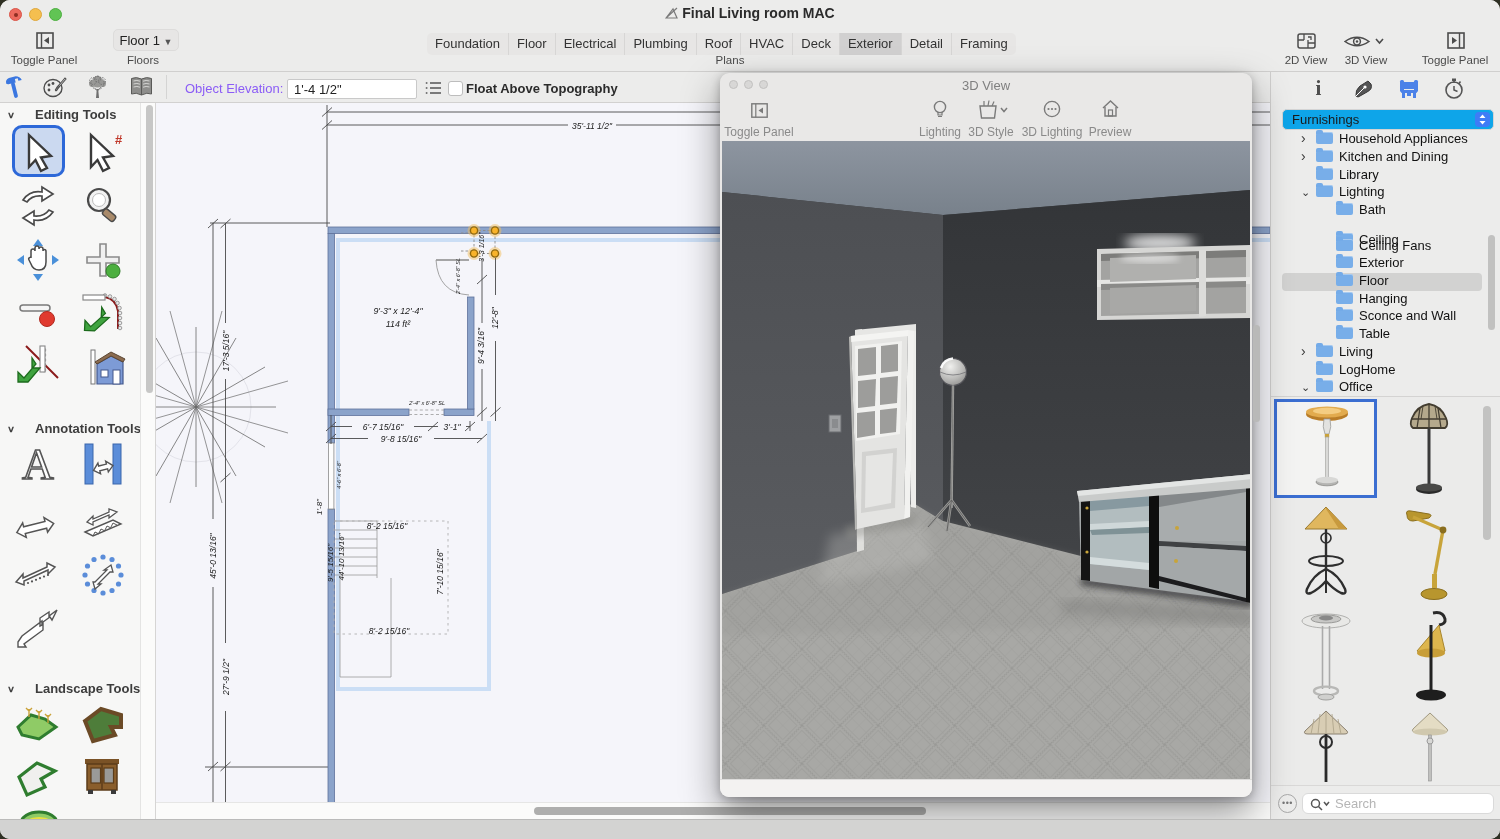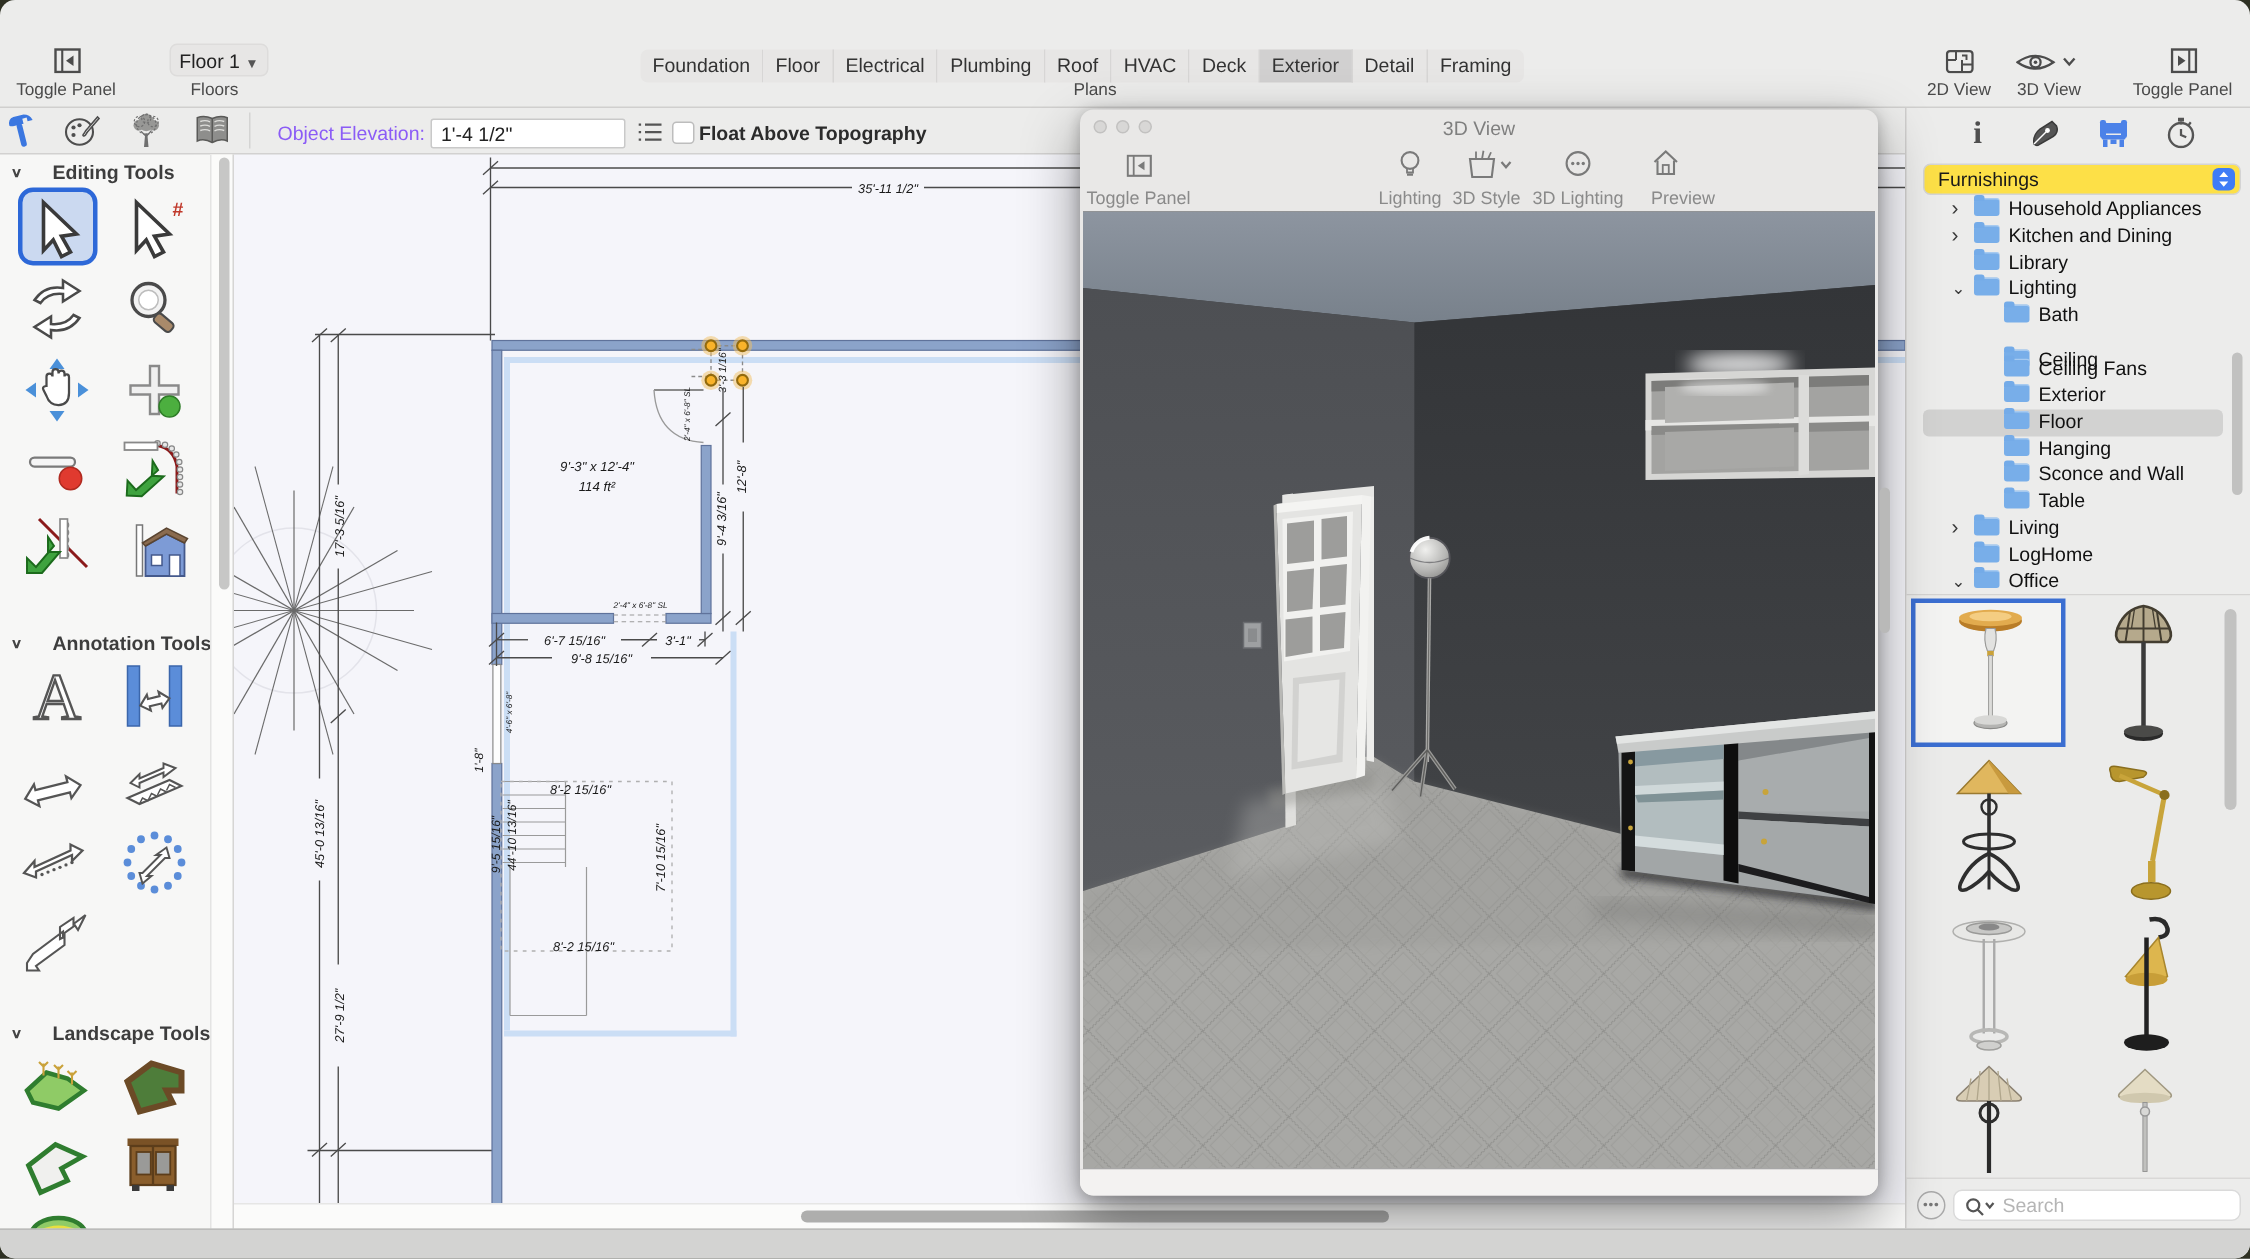--- a/index.html
+++ b/index.html
@@ -26,21 +26,21 @@
 #pal-sb { position:absolute; left:146px; top:2px; width:7px; height:288px; background:#c7c7c6; border-radius:4px; }
 #pal-border { position:absolute; left:155px; top:0; width:1px; height:717px; background:#d6d5d4; }
 .tool { position:absolute; width:44px; height:44px; }
 #selbox { position:absolute; left:12px; top:22px; width:53px; height:52px; border:3.5px solid #2d68d8; border-radius:10px; background:#cbd9f0; }
 #canvas { position:absolute; left:156px; top:102px; width:1344px; height:700px; background:#f5f5fa; border-top:1px solid #d2d1d0; overflow:hidden; }
 #hscroll { position:absolute; left:156px; top:802px; width:1344px; height:17px; background:#fbfbfa; border-top:1px solid #e6e6e5; }
 #hthumb { position:absolute; left:378px; top:4px; width:392px; height:8px; background:#aeaead; border-radius:4px; }
 #vthumb { position:absolute; left:1253px; top:325px; width:7px; height:97px; background:#b9b9b8; border-radius:4px; }
 #statusbar { position:absolute; left:0; top:819px; width:1500px; height:20px; background:#d3d3d2; border-top:1px solid #bbbbba; }
 #panel { position:absolute; left:1270px; top:72px; width:230px; height:747px; background:#ececeb; border-left:1px solid #cfcecd; }
-#furn { position:absolute; left:11px; top:37px; width:212px; height:21px; background:#fde047; border:1px solid #d4d4d4; border-radius:5px; font-size:13px; color:#1a1a1a; padding:2px 0 0 9px; }
+#furn { position:absolute; left:11px; top:37px; width:212px; height:21px; background:#0ea5e9; border:1px solid #d4d4d4; border-radius:5px; font-size:13px; color:#1a1a1a; padding:2px 0 0 9px; }
 #stepper { position:absolute; right:3px; top:2px; width:15px; height:15px; background:#3f7cf6; border-radius:4px; overflow:hidden; }
 .trow { position:absolute; height:18px; white-space:nowrap; font-size:13px; color:#111; }
 .tsel { position:absolute; left:11px; top:66px; width:200px; height:18px; background:#d2d2d1; border-radius:4px; }
 .fold { position:relative; display:inline-block; width:17px; height:12px; background:#78aee9; border-radius:2px; margin-right:6px; vertical-align:-1px; box-shadow:inset 0 1px 0 rgba(255,255,255,.35); }
 .fold:before { content:""; position:absolute; left:0; top:-2.5px; width:7px; height:4px; background:#74abe8; border-radius:2px 2px 0 0; }
 .tchev { display:inline-block; width:15px; font-size:14px; color:#3a3a3a; line-height:10px; }
 #treediv { position:absolute; left:0; top:324px; width:230px; height:1px; background:#d4d3d2; }
 #thumbs { position:absolute; left:0; top:325px; width:230px; height:388px; background:#ebebea; }
 #selthumb { position:absolute; left:3px; top:2px; width:103px; height:99px; border:3px solid #3b6ed1; background:#f3f3f2; }
 #thumb-sb { position:absolute; left:212px; top:9px; width:8px; height:134px; background:#c2c2c1; border-radius:4px; }
@@ -55,20 +55,30 @@
 #w3d-view { position:absolute; left:2px; top:68px; width:528px; height:638px; overflow:hidden; background:#3d3f42; }
 #w3d-foot { position:absolute; left:0px; top:706px; width:532px; height:18px; background:#f3f2f1; border-radius:0 0 9px 9px; border-top:1px solid #dddcdb; }
 .icon { position:absolute; }
 .lbl { position:absolute; font-size:11.5px; color:#4a4a4a; text-align:center; white-space:nowrap; }
 .dim { font-style:italic; fill:#1a1a1a; }
 .dimr { font-style:italic; fill:#1a1a1a; }
 </style>
 </head>
 <body>
 <div id="win">
+  <div id="titlebar">
+    <div class="tl" style="left:9px; background:#ec6a5e; border:1px solid #d95448;">
+        <div style="position:absolute;left:3.5px;top:3.5px;width:4px;height:4px;border-radius:50%;background:#8e2e22;"></div>
+      </div>
+    <div class="tl" style="left:29px; background:#f5bf4f; border:1px solid #dea73c;"></div>
+    <div class="tl" style="left:49px; background:#61c454; border:1px solid #4caf3f;"></div>
+    <div id="title"><svg width="13" height="12" viewBox="0 0 13 12" style="vertical-align:-1px">
+          <path d="M1 11 L8 2 L12 11 Z M1 11 L12 1" fill="none" stroke="#7a7a7a" stroke-width="1.2"></path>
+        </svg> Final Living room MAC</div>
+  </div>
   <div id="toolbar1">
     <div class="lbl" style="left:8px; top:26px; width:72px;">Toggle Panel</div>
     <svg class="icon" style="left:36px; top:4px;" width="18" height="17" viewBox="0 0 18 17">
         <rect x="1" y="1" width="16" height="15" fill="none" stroke="#4c4c4c" stroke-width="1.6"></rect>
         <line x1="5.5" y1="1" x2="5.5" y2="16" stroke="#4c4c4c" stroke-width="1.4"></line>
         <path d="M13 5 L8 8.5 L13 12 Z" fill="#4c4c4c"></path>
       </svg>
     <div class="lbl" style="left:108px; top:26px; width:70px;">Floors</div>
     <div style="position:absolute; left:113px; top:1px; width:66px; height:22px; background:#e7e6e5; border:1px solid #dddcdb; border-radius:5px; font-size:13px; color:#222; text-align:center; padding-top:3px;">Floor 1 <span style="font-size:9px; color:#555;">▼</span></div>
     <div id="tabs">
@@ -636,21 +646,21 @@
           <circle cx="5.5" cy="9" r="1.1" fill="#7a7a7a"></circle>
           <circle cx="9" cy="9" r="1.1" fill="#7a7a7a"></circle>
           <circle cx="12.5" cy="9" r="1.1" fill="#7a7a7a"></circle>
         </svg>
       <div class="w3lbl" style="left:300px; width:64px;">3D Lighting</div>
       <svg class="icon" style="left:381px; top:3px;" width="19" height="19" viewBox="0 0 19 19">
           <path d="M2 9 L9.5 2 L17 9" fill="none" stroke="#7a7a7a" stroke-width="1.4"></path>
           <path d="M4 8 L4 17 L15 17 L15 8" fill="none" stroke="#7a7a7a" stroke-width="1.4"></path>
           <rect x="7.5" y="11" width="4" height="6" fill="none" stroke="#7a7a7a" stroke-width="1.2"></rect>
         </svg>
-      <div class="w3lbl" style="left:376px; width:52px;">Preview</div>
+      <div class="w3lbl" style="left:364px; width:52px;">Preview</div>
     </div>
     <div id="w3d-view">
     <svg width="528" height="638" viewBox="722 141 528 638">
       <defs>
         <linearGradient id="ceil" x1="0" y1="0" x2="0" y2="1">
           <stop offset="0" stop-color="#8d95a0"></stop>
               <stop offset="1" stop-color="#78818b"></stop>
         </linearGradient>
         <linearGradient id="lwall" x1="0" y1="0" x2="0" y2="1">
           <stop offset="0" stop-color="#4d4f53"></stop>

